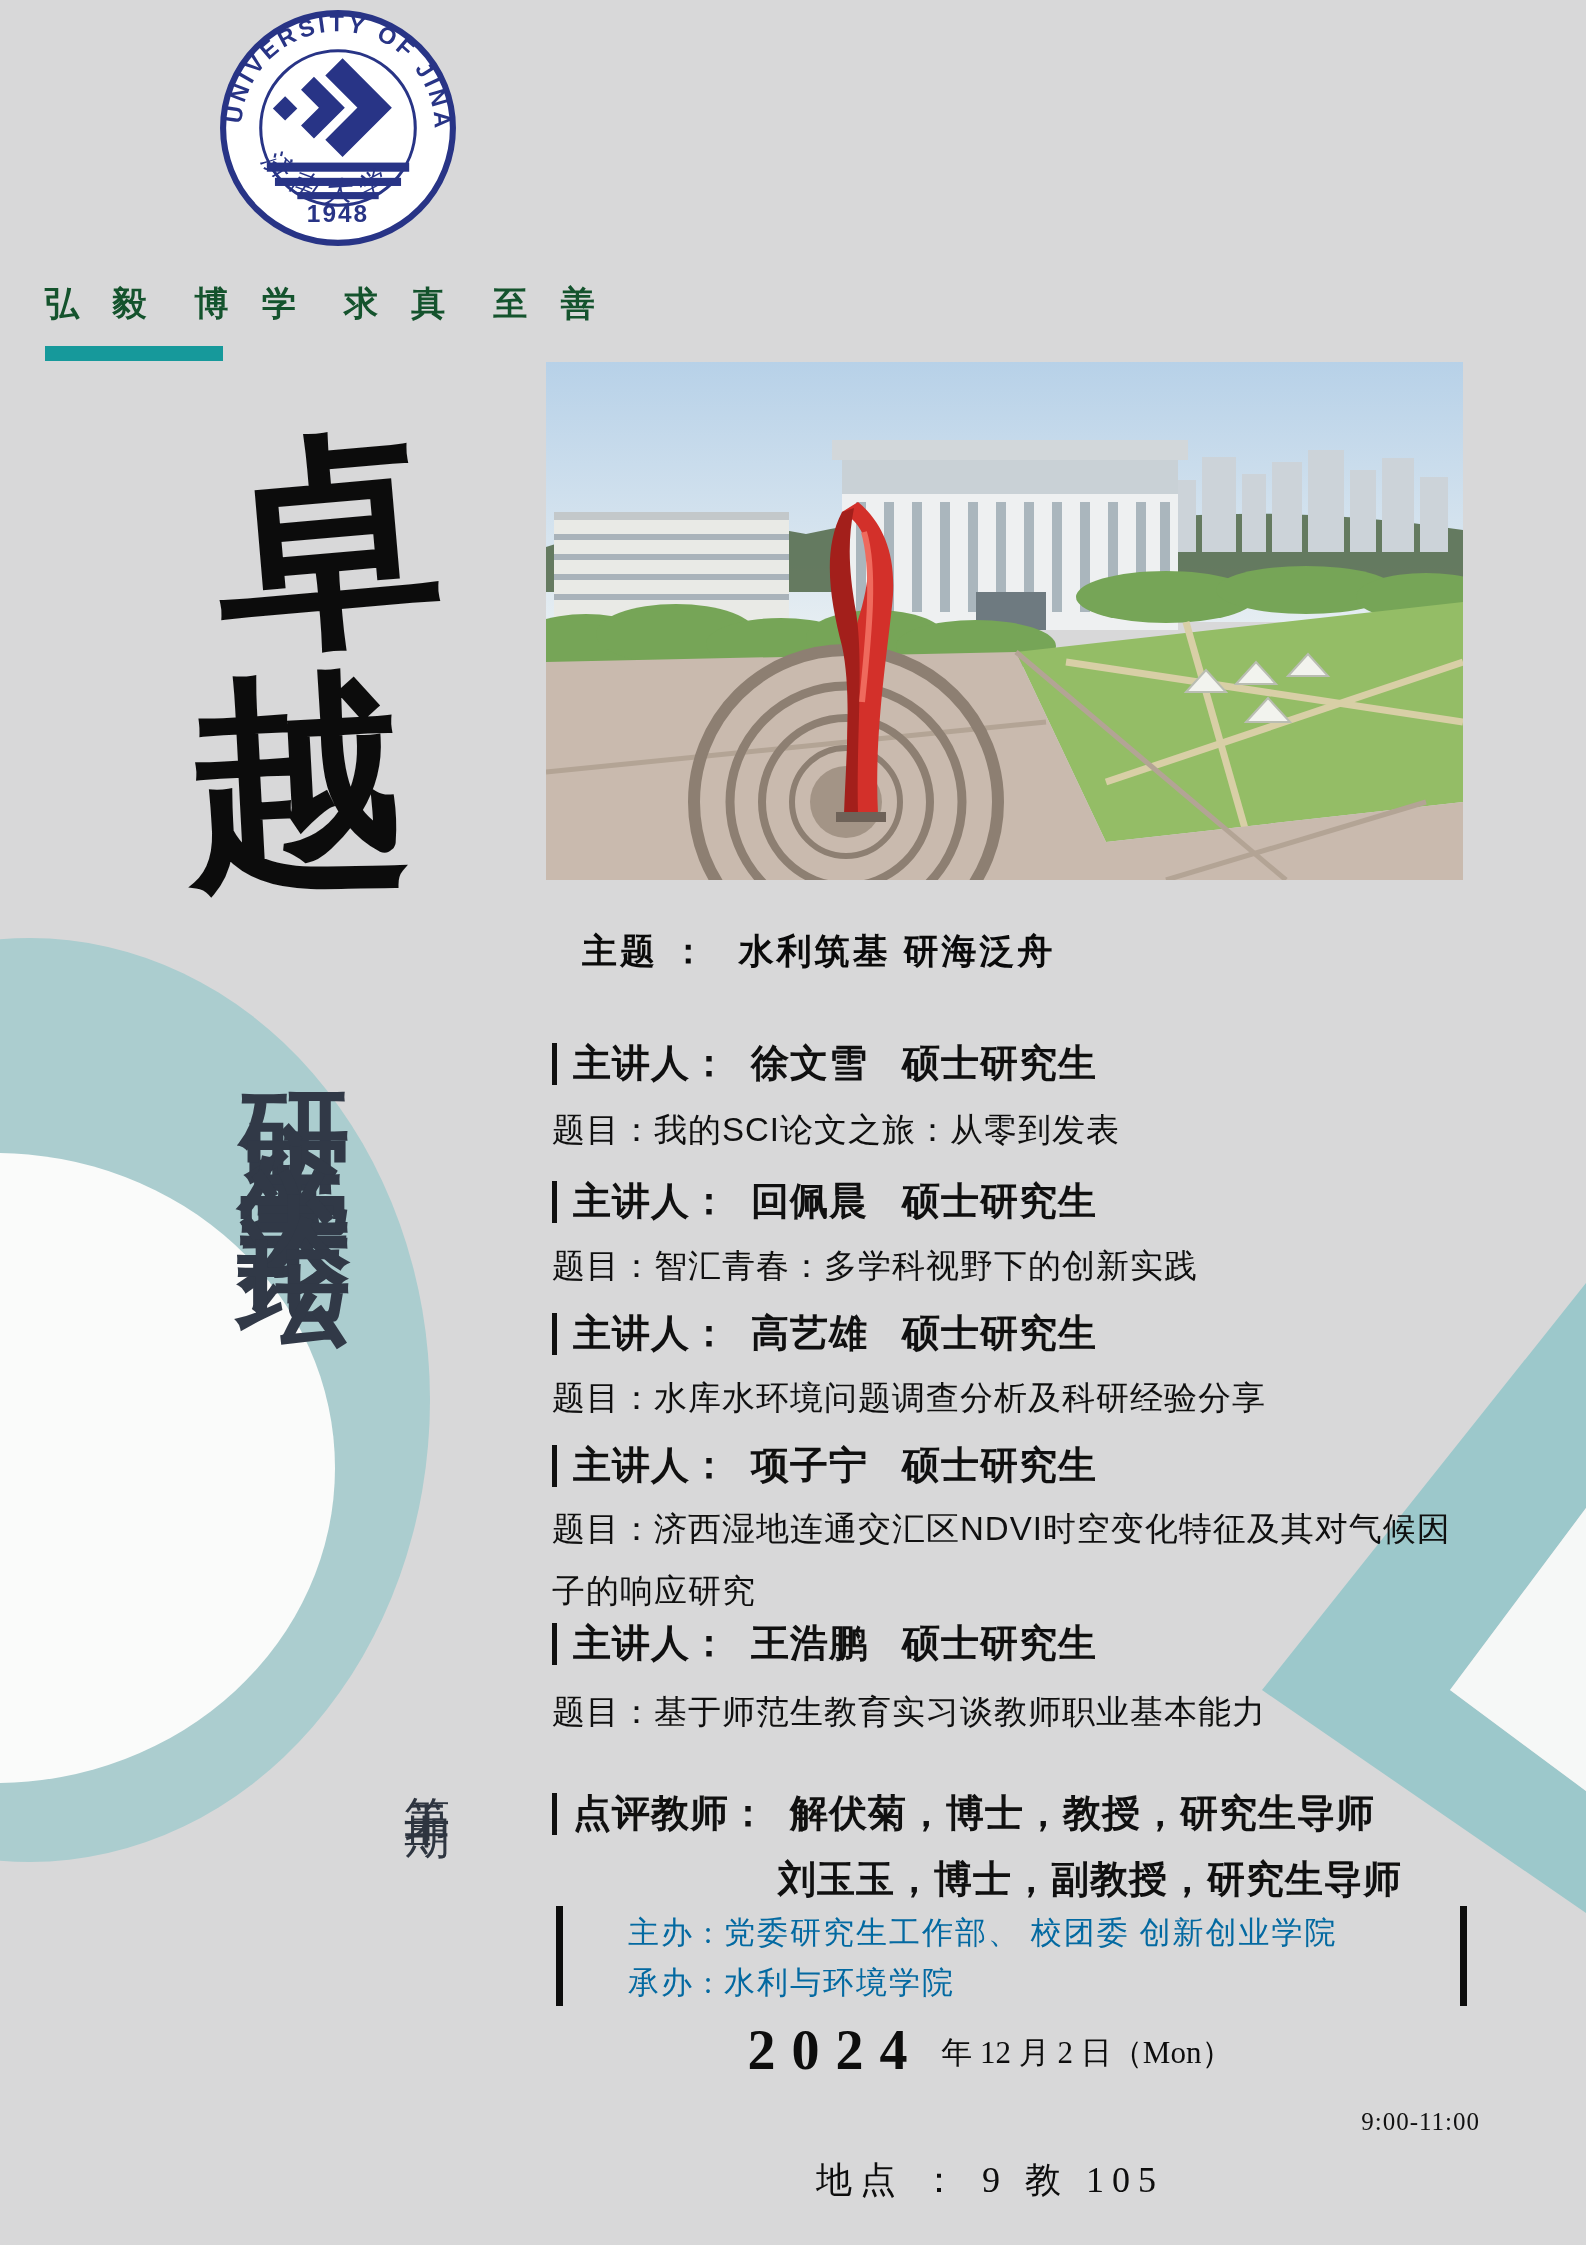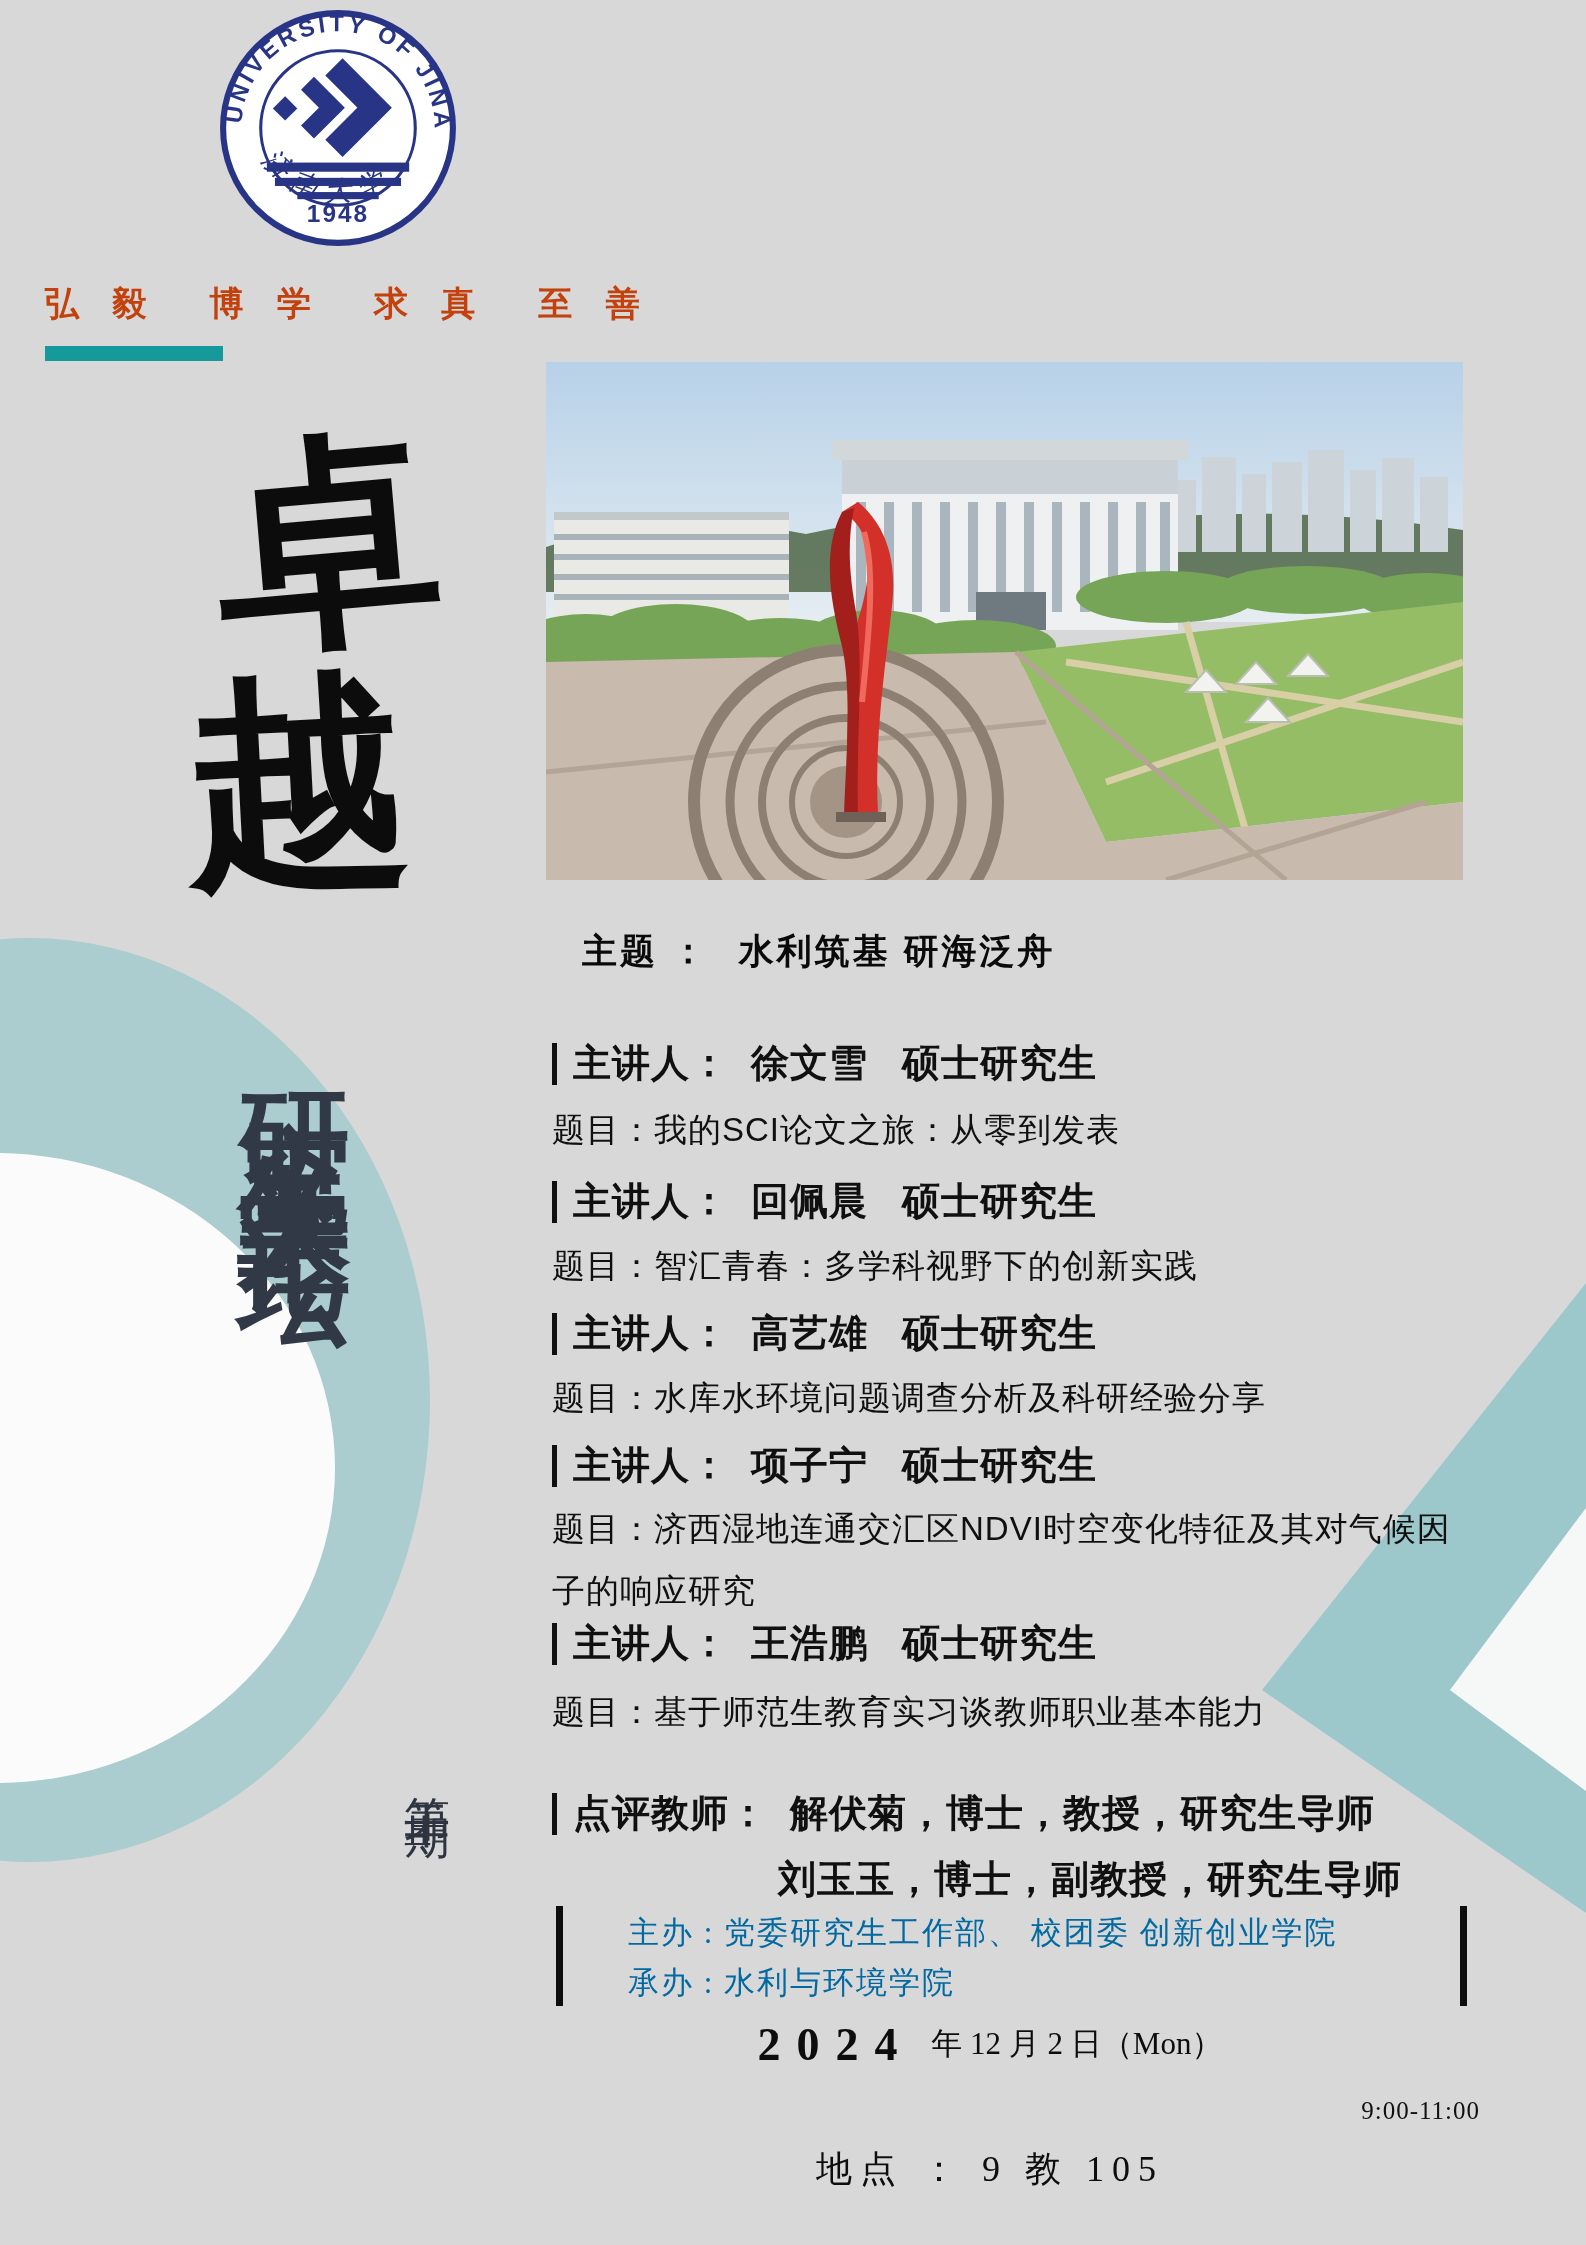--- a/index.html
+++ b/index.html
@@ -8,22 +8,22 @@
   .abs{position:absolute;}
   svg{display:block;}
 
   
   .deco{left:0;top:0;width:1586px;height:2245px;pointer-events:none;}
 
   
   .logo{left:218px;top:8px;width:240px;height:240px;}
 
   
-  .motto{left:45px;top:281px;display:flex;gap:51px;font-size:34px;font-weight:700;
-         color:#c2410c;letter-spacing:12px;font-family:"Liberation Sans",sans-serif;}
+  .motto{left:45px;top:281px;display:flex;gap:36px;font-size:34px;font-weight:700;
+         color:#14532d;letter-spacing:12px;font-family:"Liberation Sans",sans-serif;}
   .accent-bar{left:45px;top:346px;width:178px;height:15px;background:#16999b;}
 
   
   .callig{font-family:"DejaVu Serif","Liberation Serif",serif;font-weight:900;color:#0c0c0c;
           font-size:225px;line-height:1;}
   .zhuo{left:215px;top:430px;transform:rotate(-5deg);}
   .yue{left:185px;top:668px;transform:rotate(-3deg);}
 
   
   .v-forum{left:230px;top:1005px;height:980px;writing-mode:vertical-rl;text-orientation:upright;
@@ -56,21 +56,21 @@
   
   .org-bar{width:7px;height:100px;background:#0d0d0d;}
   .org-bar.l{left:556px;top:1906px;}
   .org-bar.r{left:1460px;top:1906px;}
   .org-text{left:628px;top:1908px;font-family:"Liberation Serif","DejaVu Serif",serif;
             font-size:31px;color:#0369a1;line-height:50px;letter-spacing:2px;}
 
   
   .sched{left:500px;top:2018px;width:980px;text-align:center;color:#0d0d0d;}
   .date-line{font-family:"Liberation Serif","DejaVu Serif",serif;font-size:31px;}
-  .date-line .year{font-size:46px;font-weight:700;letter-spacing:16px;margin-right:10px;vertical-align:-6px;}
+  .date-line .year{font-size:56px;font-weight:700;letter-spacing:16px;margin-right:10px;vertical-align:-6px;}
   .time-line{margin-top:26px;font-size:25px;font-family:Liberation Serif, serif;letter-spacing:1px;color:#111;text-align:right;}
   .venue-line{margin-top:20px;font-family:"Liberation Serif","DejaVu Serif",serif;
               font-size:36px;font-weight:400;letter-spacing:8px;}
 </style>
 </head>
 <body>
 
 <div class="poster">
 
   <svg class="abs deco" viewBox="0 0 1586 2245" width="1586" height="2245" aria-hidden="true">

